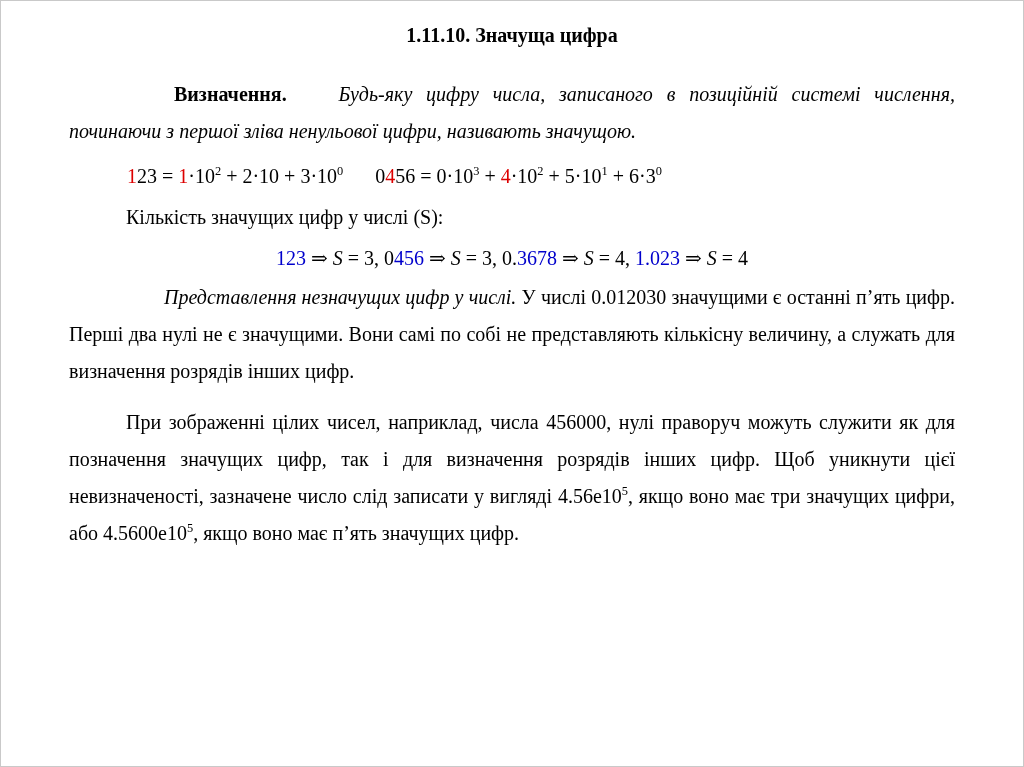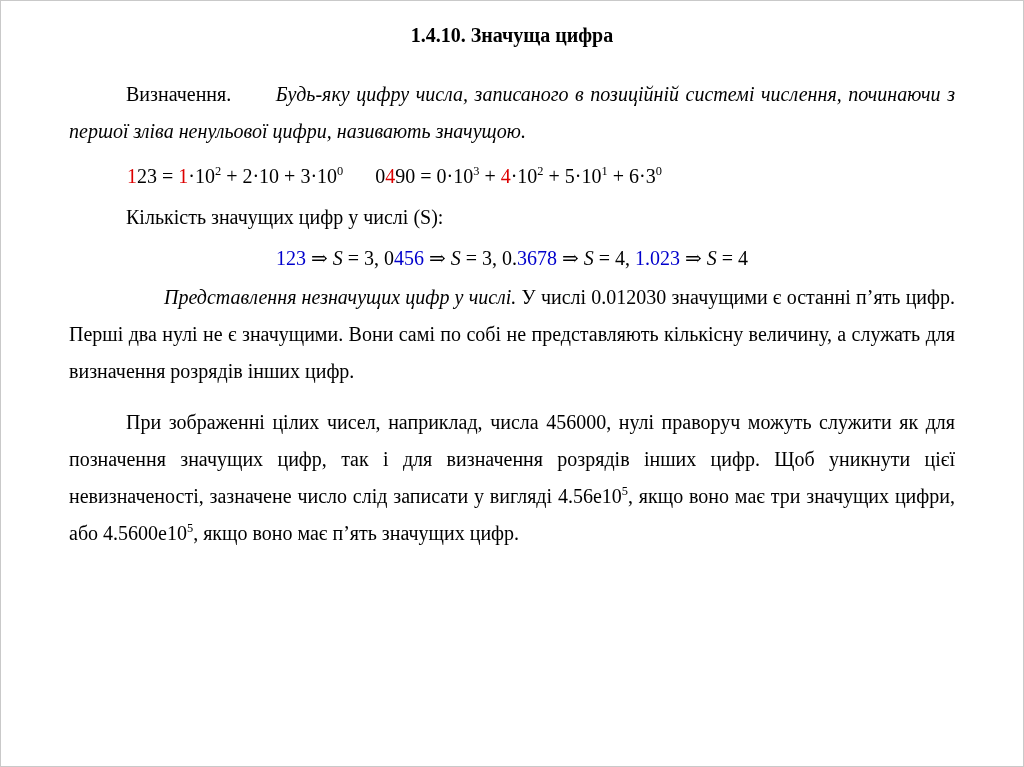--- a/index.html
+++ b/index.html
@@ -27,21 +27,21 @@
     font-weight: bold;
     line-height: 1.85;
   }
   .para {
     margin: 0;
     text-align: justify;
     text-indent: 57px;
     line-height: 1.85;
   }
   .para i { font-style: italic; margin-left: 38px; }
-  .def-label { font-weight: normal; font-style: normal; }
+  .def-label { font-weight: bold; font-style: normal; margin-left: 48px; }
   .lead-italic { font-style: italic; }
 
   .formula-row {
     display: flex;
     align-items: baseline;
     gap: 32px;
     padding-left: 58px;
     margin: 8px 0 4px 0;
     line-height: 1.85;
     white-space: nowrap;
@@ -66,27 +66,27 @@
   }
   .red  { color: var(--red, #dd0000); }
   .blue { color: var(--blue, #0000cc); }
   .mvar { font-style: italic; }
 </style>
 </head>
 <body>
 
 <div class="page">
 
-  <h1 class="title">1.4.10. Значуща цифра</h1>
+  <h1 class="title">1.11.10. Значуща цифра</h1>
 
   <p class="para"><b class="def-label">Визначення.</b><i> Будь-яку цифру числа, записаного в позиційній системі числення, починаючи з першої зліва ненульової цифри, називають значущою.</i></p>
 
   <div class="formula-row">
     <span><span class="red">1</span><span>23 = </span><span class="red">1</span><span>·10</span><sup>2</sup><span> + 2·10 + 3·10</span><sup>0</sup></span>
-    <span><span>0</span><span class="red">4</span><span>90 = 0·10</span><sup>3</sup><span> + </span><span class="red">4</span><span>·10</span><sup>2</sup><span> + 5·10</span><sup>1</sup><span> + 6·3</span><sup>0</sup></span>
+    <span><span>0</span><span class="red">4</span><span>56 = 0·10</span><sup>3</sup><span> + </span><span class="red">4</span><span>·10</span><sup>2</sup><span> + 5·10</span><sup>1</sup><span> + 6·3</span><sup>0</sup></span>
   </div>
 
   <p class="count-line">Кількість значущих цифр у числі (S):</p>
 
   <div class="formula-center"><span class="blue">123</span><span> ⇒ </span><span class="mvar">S</span><span> = 3,  </span><span>0</span><span class="blue">456</span><span> ⇒ </span><span class="mvar">S</span><span> = 3, </span><span>0.</span><span class="blue">3678</span><span> ⇒ </span><span class="mvar">S</span><span> = 4,  </span><span class="blue">1.023</span><span> ⇒ </span><span class="mvar">S</span><span> = 4</span></div>
 
   <p class="para"><i class="lead-italic">Представлення незначущих цифр у числі.</i><span> У числі 0.012030 значущими є останні п’ять цифр. Перші два нулі не є значущими. Вони самі по собі не представляють кількісну величину, а служать для визначення розрядів інших цифр.</span></p>
 
   <p class="para para3"><span>При зображенні цілих чисел, наприклад, числа 456000, нулі праворуч можуть служити як для позначення значущих цифр, так і для визначення розрядів інших цифр. Щоб уникнути цієї невизначеності, зазначене число слід записати у вигляді 4.56e10</span><sup>5</sup><span>, якщо воно має три значущих цифри, або 4.5600e10</span><sup>5</sup><span>, якщо воно має п’ять значущих цифр.</span></p>
 

